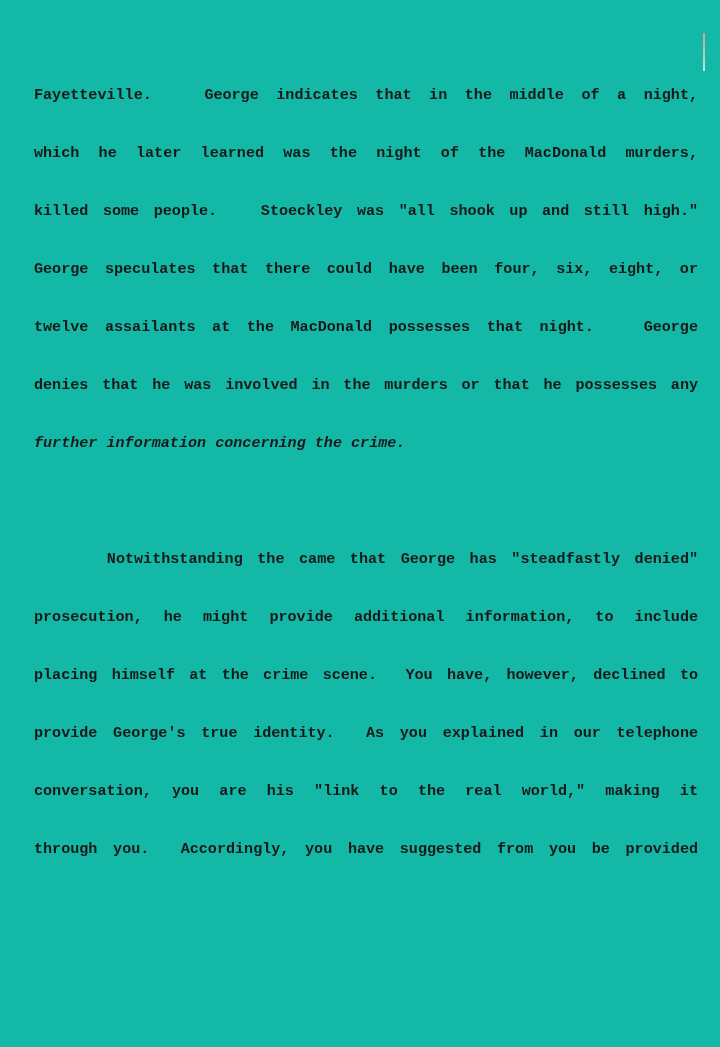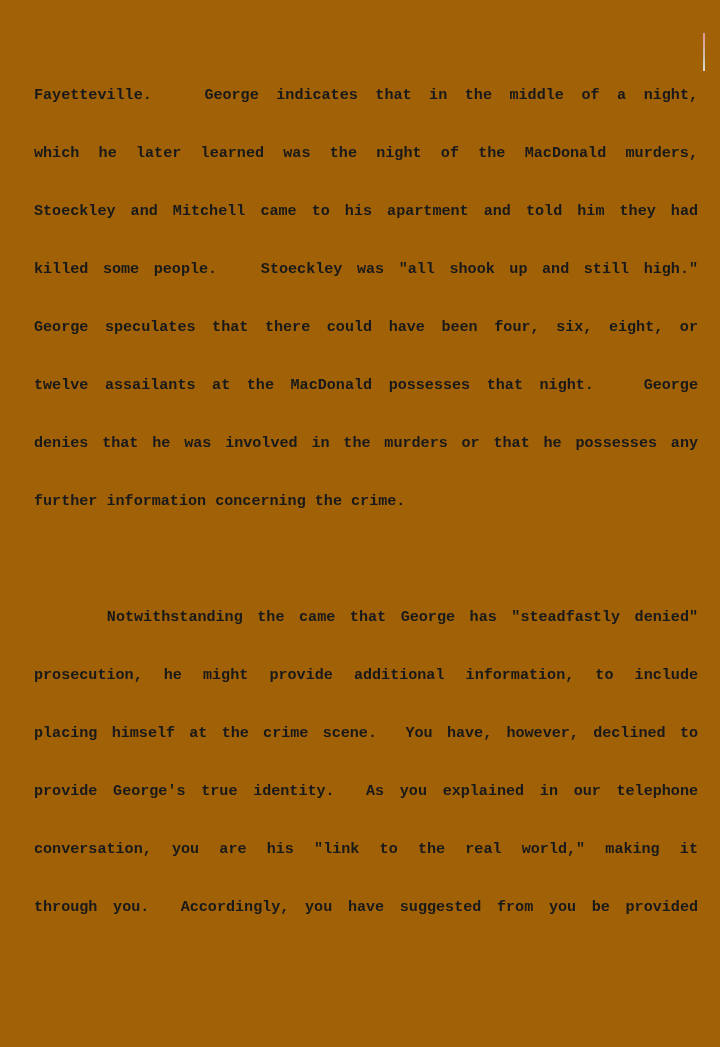--- a/index.html
+++ b/index.html
@@ -6,21 +6,21 @@
   html, body {
     margin: 0;
     padding: 0;
     background: #ffffff;
   }
   .page {
     position: relative;
     width: 720px;
     height: 1047px;
     margin: 0 auto;
-    background: #a16207;
+    background: #14b8a6;
     overflow: hidden;
     box-sizing: border-box;
   }
   .doc-body {
     position: absolute;
     left: 34px;
     top: 47px;
     width: 664px;
   }
   .para {
@@ -43,20 +43,21 @@
   .line {
     display: block;
     text-align: justify;
     text-align-last: justify;
     height: 19.35px;
     overflow: visible;
     white-space: pre;
   }
   .line.last {
     text-align-last: left;
+    font-style: italic;
   }
   
   .scan-streak {
     position: absolute;
     left: 703px;
     top: 33px;
     width: 2px;
     height: 38px;
     background: linear-gradient(to bottom,
                 #e8a0a4 0%, #e0b3b5 30%, #cfcfcf 62%, #ededeb 100%);
@@ -80,21 +81,20 @@
 </head>
 <body>
 
 <div class="page">
 
   <div class="doc-body">
 
     <p class="para">
       <span class="line">Fayetteville.   George indicates that in the middle of a night,</span>
       <span class="line">which he later learned was the night of the MacDonald murders,</span>
-      <span class="line">Stoeckley and Mitchell came to his apartment and told him they had</span>
       <span class="line">killed some people.   Stoeckley was "all shook up and still high."</span>
       <span class="line">George speculates that there could have been four, six, eight, or</span>
       <span class="line">twelve assailants at the MacDonald possesses that night.   George</span>
       <span class="line">denies that he was involved in the murders or that he possesses any</span>
       <span class="line last">further information concerning the crime.</span>
     </p>
 
     <p class="para">
       <span class="line">     Notwithstanding the came that George has "steadfastly denied"</span>
       <span class="line">prosecution, he might provide additional information, to include</span>

